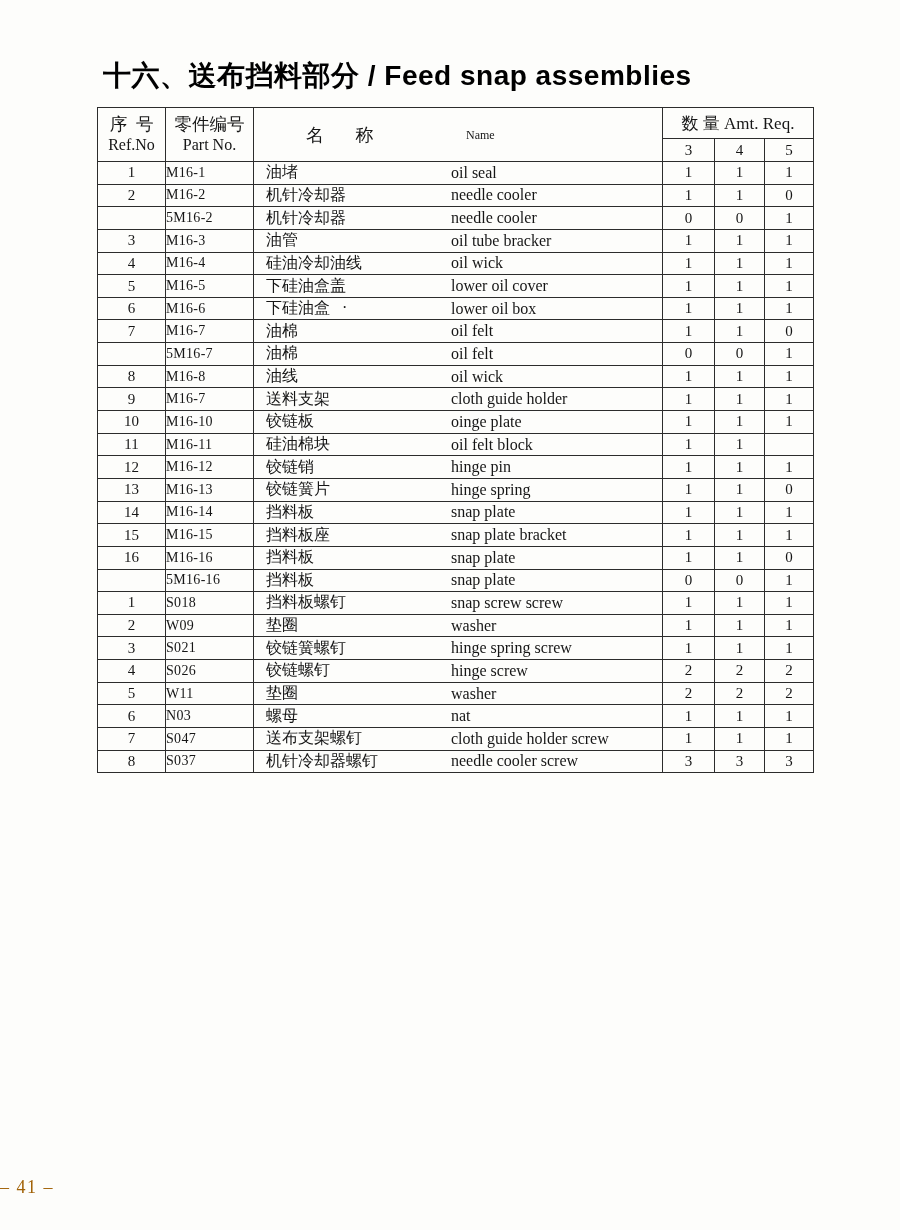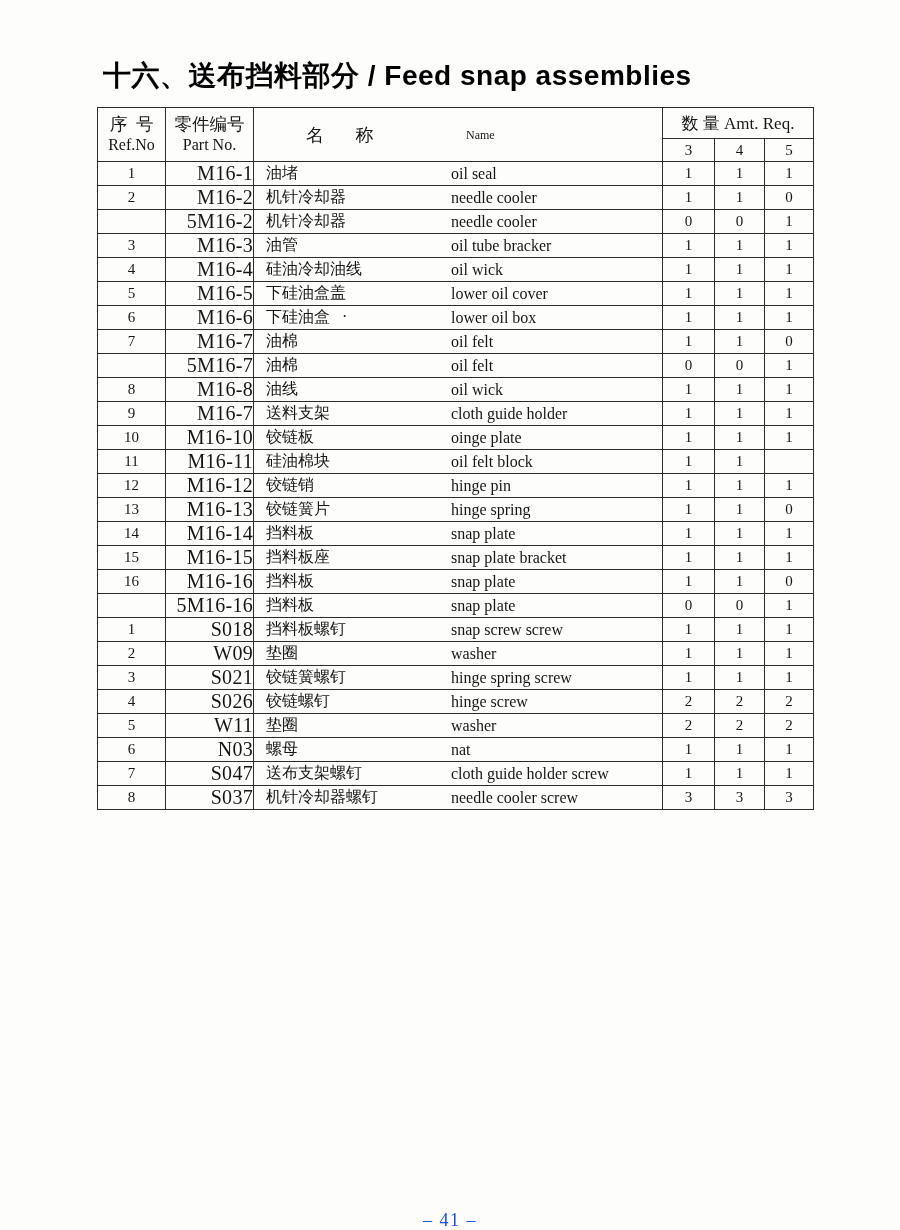--- a/index.html
+++ b/index.html
@@ -52,40 +52,39 @@
     font-size: 18px; white-space: pre; margin-left: 37px;
   }
   .h-name-en {
     position: absolute; left: 212px; top: 50%;
     transform: translateY(-50%);
     font-size: 12px;
   }
   .th-qty { font-size: 17px; white-space: pre; }
   .th-sub { font-size: 15px; }
   td.c-ref  { text-align: center; font-size: 15px; }
-  td.c-part { text-align: right; font-size: 20px; letter-spacing: 0.3px; }
+  td.c-part { text-align: left; font-size: 14px; letter-spacing: 0.3px; }
   td.c-name { text-align: left; }
   td.c-name .cn {
     display: inline-block;
     width: 185px;
     padding-left: 12px;
     font-size: 16px;
     white-space: pre;
     vertical-align: middle;
   }
   td.c-name .en { font-size: 16px; vertical-align: middle; margin-top: 16px; }
   td.c-qty  { text-align: center; font-size: 15px; }
   .page-number {
     position: absolute;
     left: 0; right: 0;
-    top: 1210px;
-    text-align: center;
+    top: 1177px;
     font-size: 18px;
     letter-spacing: 1.5px;
-    color: #1d4ed8;
+    color: #a16207;
   }
 </style>
 </head>
 <body>
 
 <div class="page">
 
   <div class="title">十六、送布挡料部分 / Feed snap assemblies</div>
 
   <table class="parts">

